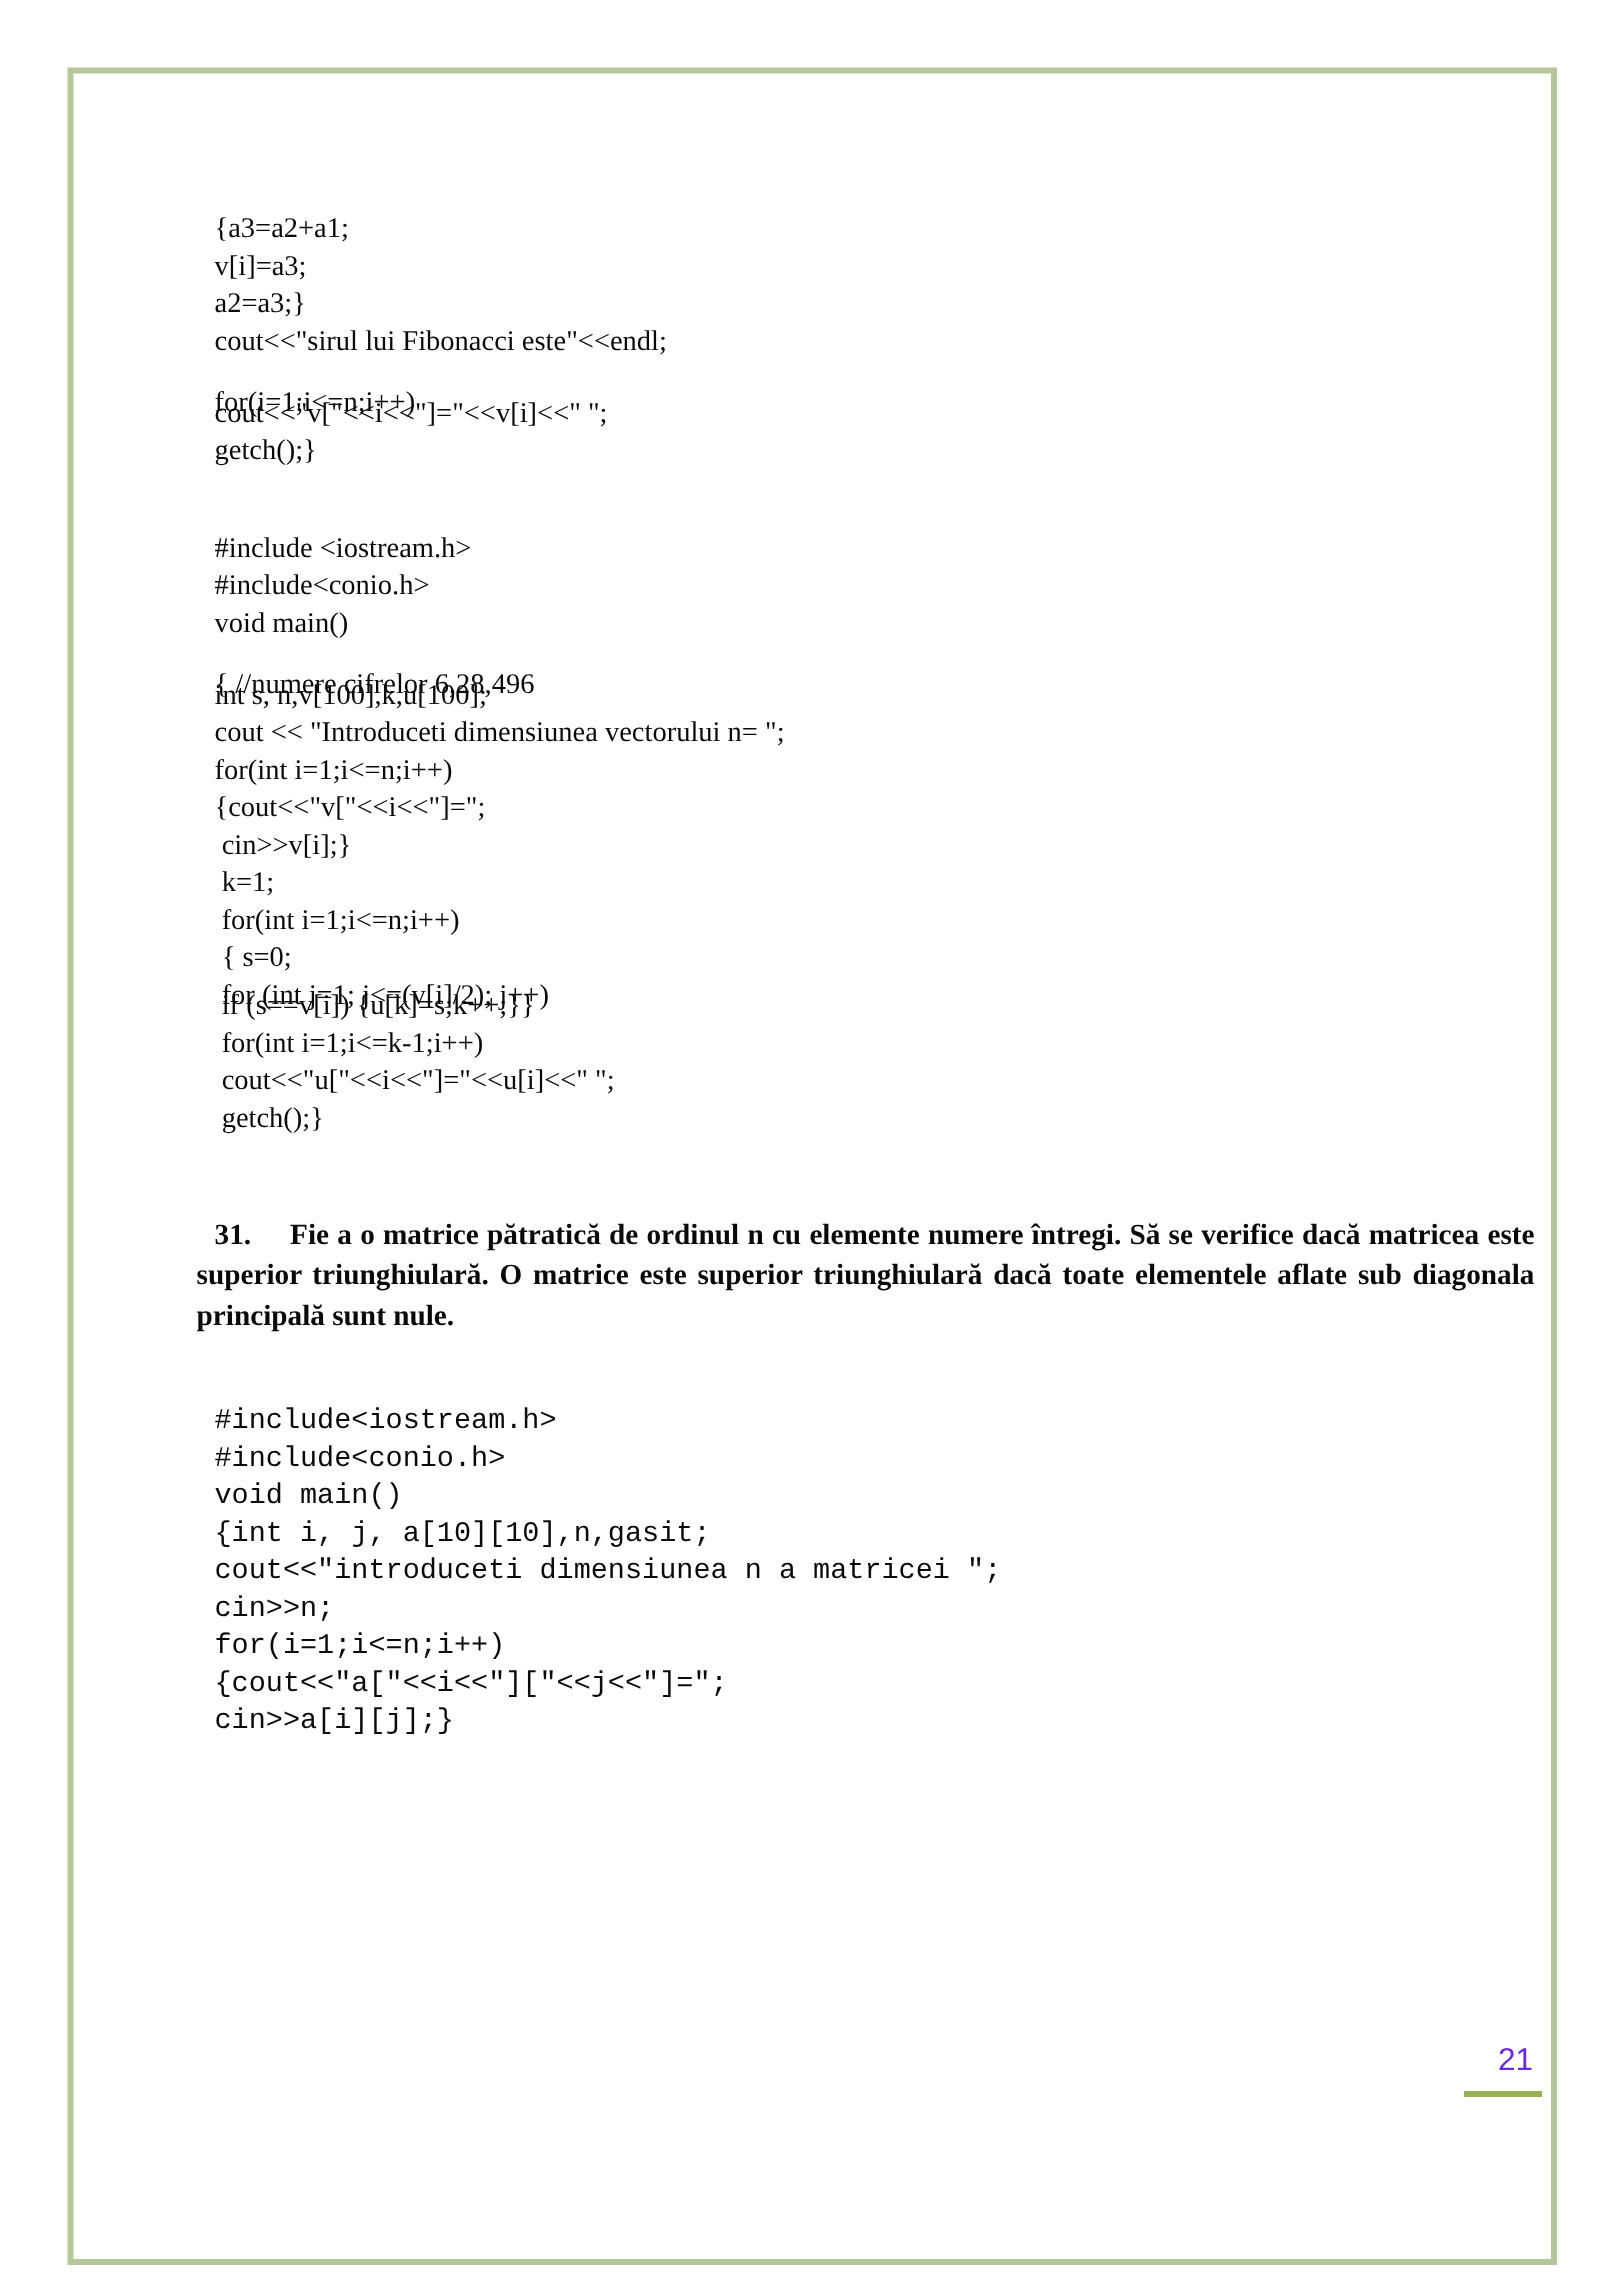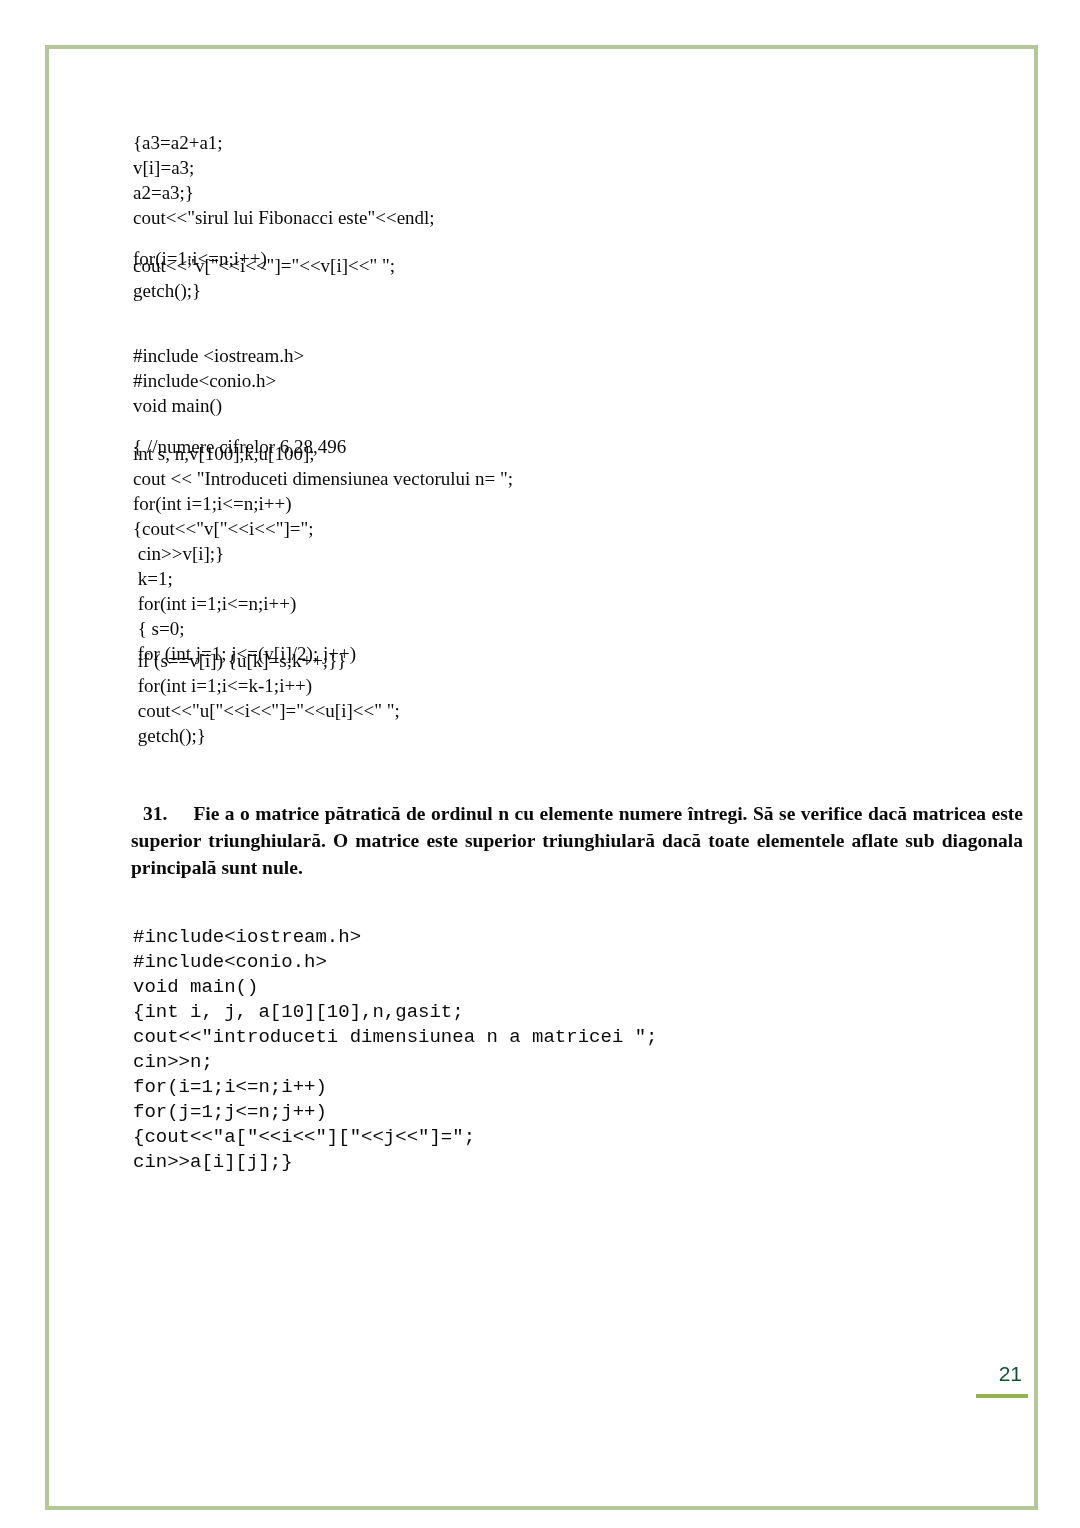--- a/index.html
+++ b/index.html
@@ -9,38 +9,38 @@
     font-family:"Liberation Serif", serif; color:#0a0a0a;
   }
   .frame {
     position:absolute; left:45px; top:45px; right:42px; bottom:18px;
     border:4px solid #b4c79a;
     pointer-events:none;
   }
   .content {
     position:absolute; left:131px; top:128px; width:892px;
   }
-  .code { margin:2px; }
+  .code { margin:12px; }
   .cl {
     font-size:19px; line-height:25px; white-space:pre;
   }
   .pull { margin-top:-18px; }     
   .gap  { margin-top:16px; }      
   .problem {
     margin:0; font-weight:bold; font-size:19.5px; line-height:27px;
     text-align:justify;
   }
   .problem .pnum { margin-left:12px; margin-right:26px; }
   .mt-p30  { margin-top:36px; }
   .mt-c30  { margin-top:40px; }
   .mt-p31  { margin-top:52px; }
   .mt-c31  { margin-top:44px;font-family:Liberation Mono, monospace; }
   .page-num {
     position:absolute; top:1362px; right:58px;
-    font-size:21px; font-family:"Liberation Sans", sans-serif; color:#14532d;
+    font-size:21px; font-family:"Liberation Sans", sans-serif; color:#6d28d9;
   }
   .page-rule {
     position:absolute; top:1394px; right:52px;
     width:52px; height:4px; background:#94b254;
   }
 </style>
 </head>
 <body>
 
 <div class="canvas">
@@ -84,21 +84,20 @@
     </p>
 
     <div class="code mt-c31">
       <div class="cl">#include&lt;iostream.h&gt;</div>
       <div class="cl">#include&lt;conio.h&gt;</div>
       <div class="cl">void main()</div>
       <div class="cl">{int i, j, a[10][10],n,gasit;</div>
       <div class="cl">cout&lt;&lt;"introduceti dimensiunea n a matricei ";</div>
       <div class="cl">cin&gt;&gt;n;</div>
       <div class="cl">for(i=1;i&lt;=n;i++)</div>
-      <div class="cl">for(j=1;j&lt;=n;j++)</div>
       <div class="cl">{cout&lt;&lt;"a["&lt;&lt;i&lt;&lt;"]["&lt;&lt;j&lt;&lt;"]=";</div>
       <div class="cl">cin&gt;&gt;a[i][j];}</div>
     </div>
 
   </div>
 
   <div class="page-num">21</div>
   <div class="page-rule"></div>
 </div>
 

